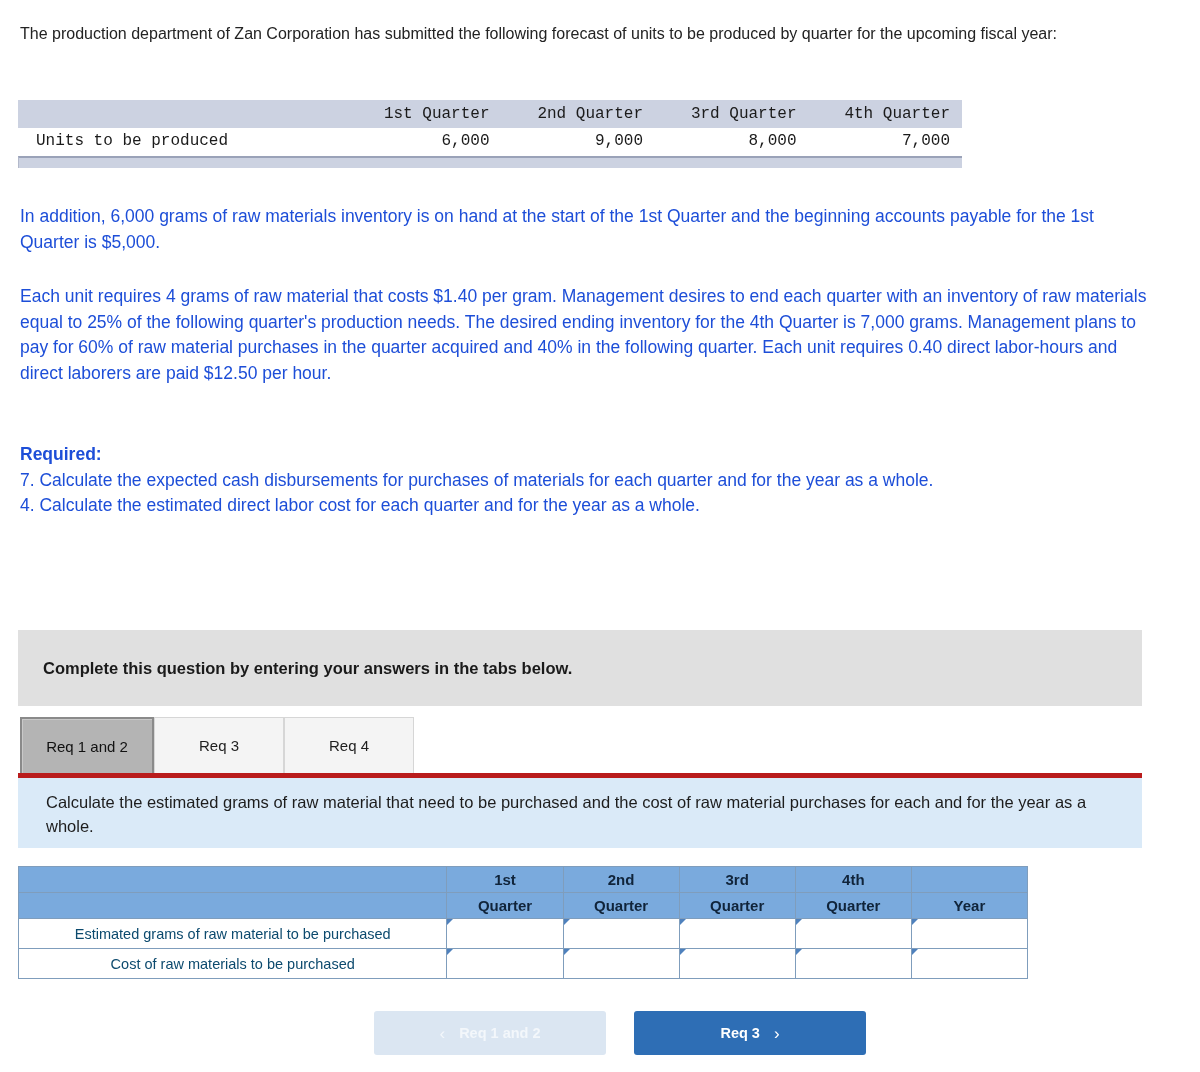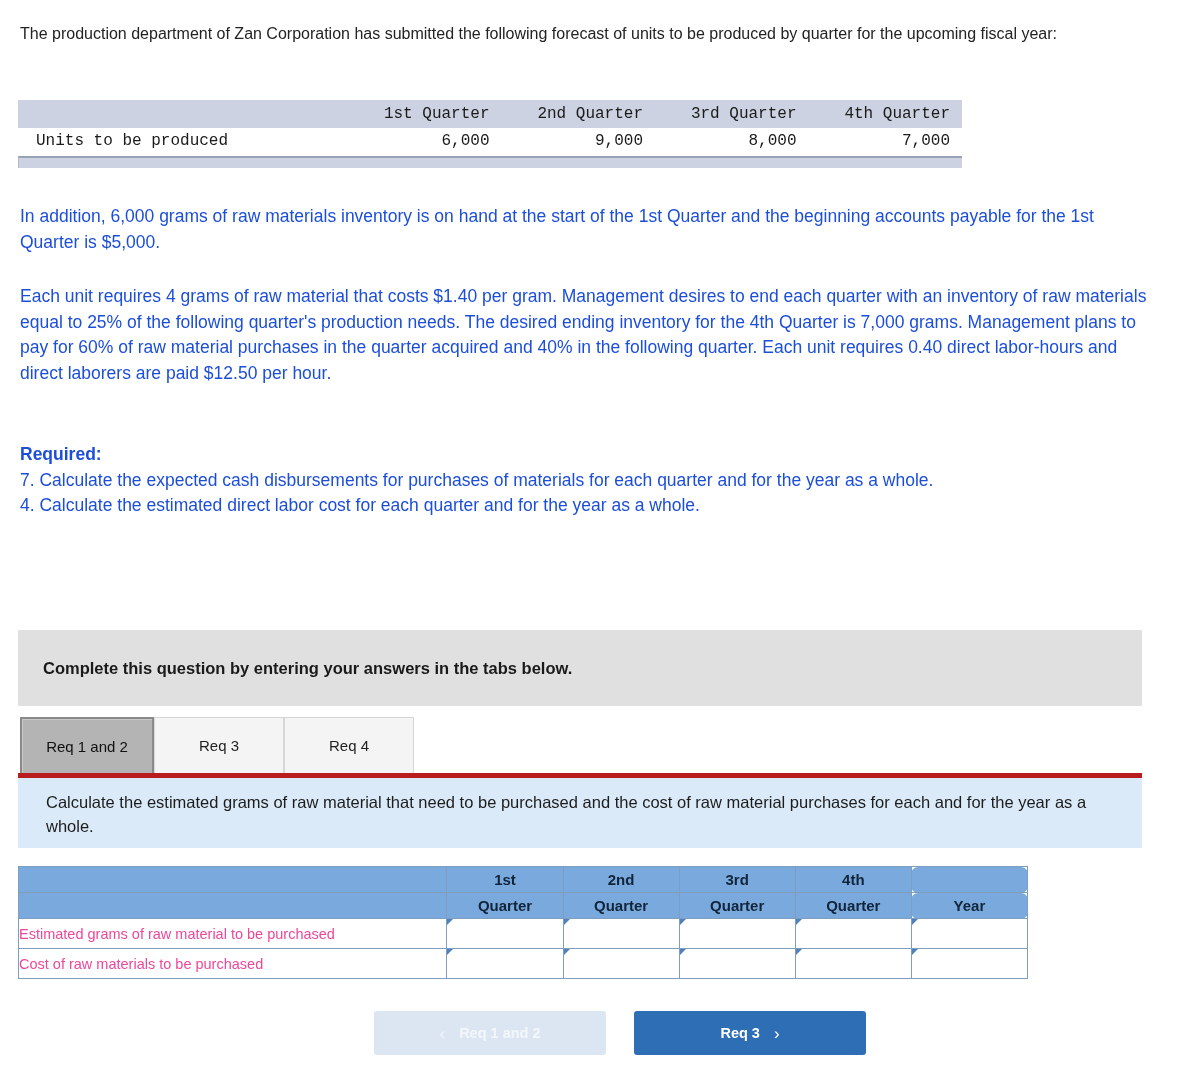--- a/index.html
+++ b/index.html
@@ -173,26 +173,26 @@
     color: #10243a;
     font-weight: bold;
     text-align: center;
     height: 26px;
     font-size: 15px;
   }
   table.answer th.corner {
     width: 428px;
   }
   table.answer th.qcol { width: 116px; }
-  table.answer th.ycol { width: 116px; border-radius: 7px; }
+  table.answer th.ycol { width: 116px; }
 
   td.rowhead {
     background: #ffffff;
-    color: #ec4899;
-    text-align: left;
+    color: #0c4a6e;
+    text-align: center;
     padding: 0 0 0 12px;
     height: 30px;
     font-size: 14.5px;
     white-space: nowrap;
     border-left: 1px solid #8d8d8d;
     border-right: 1px solid #8d8d8d;
     border-top: 1px solid #8d8d8d;
     border-bottom: 1px solid #8d8d8d;
   }
   td.inputcell {

